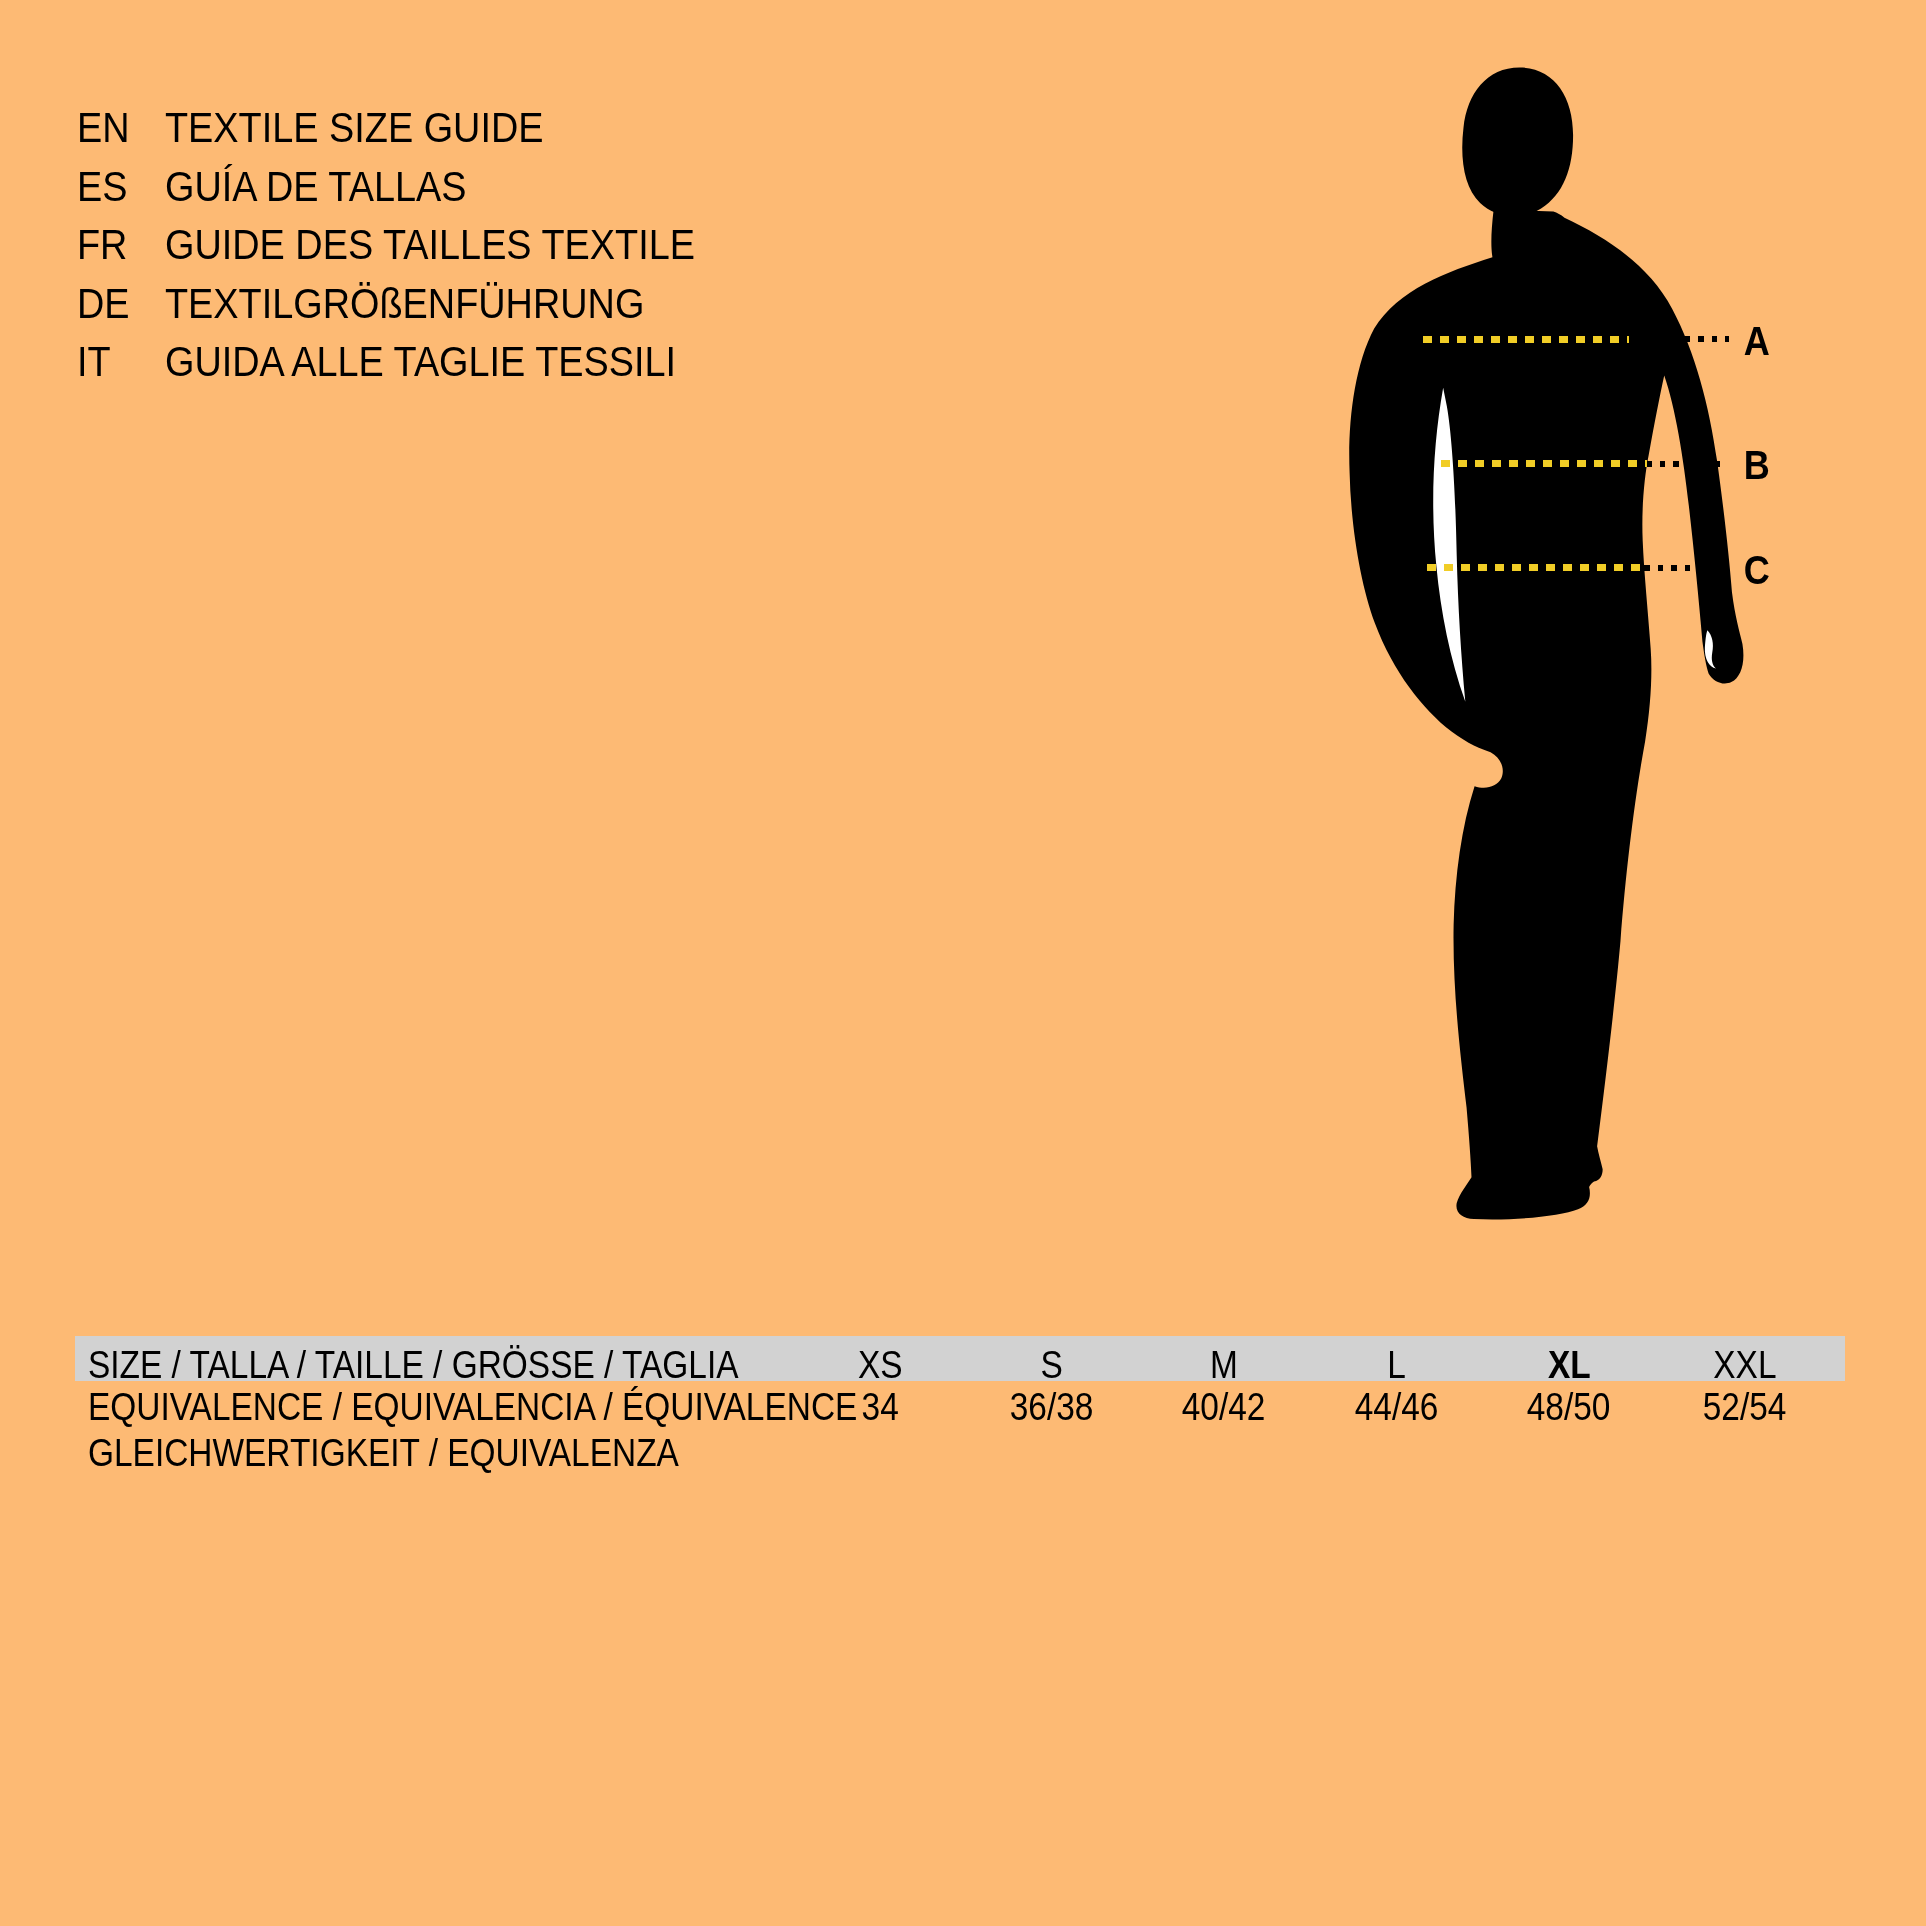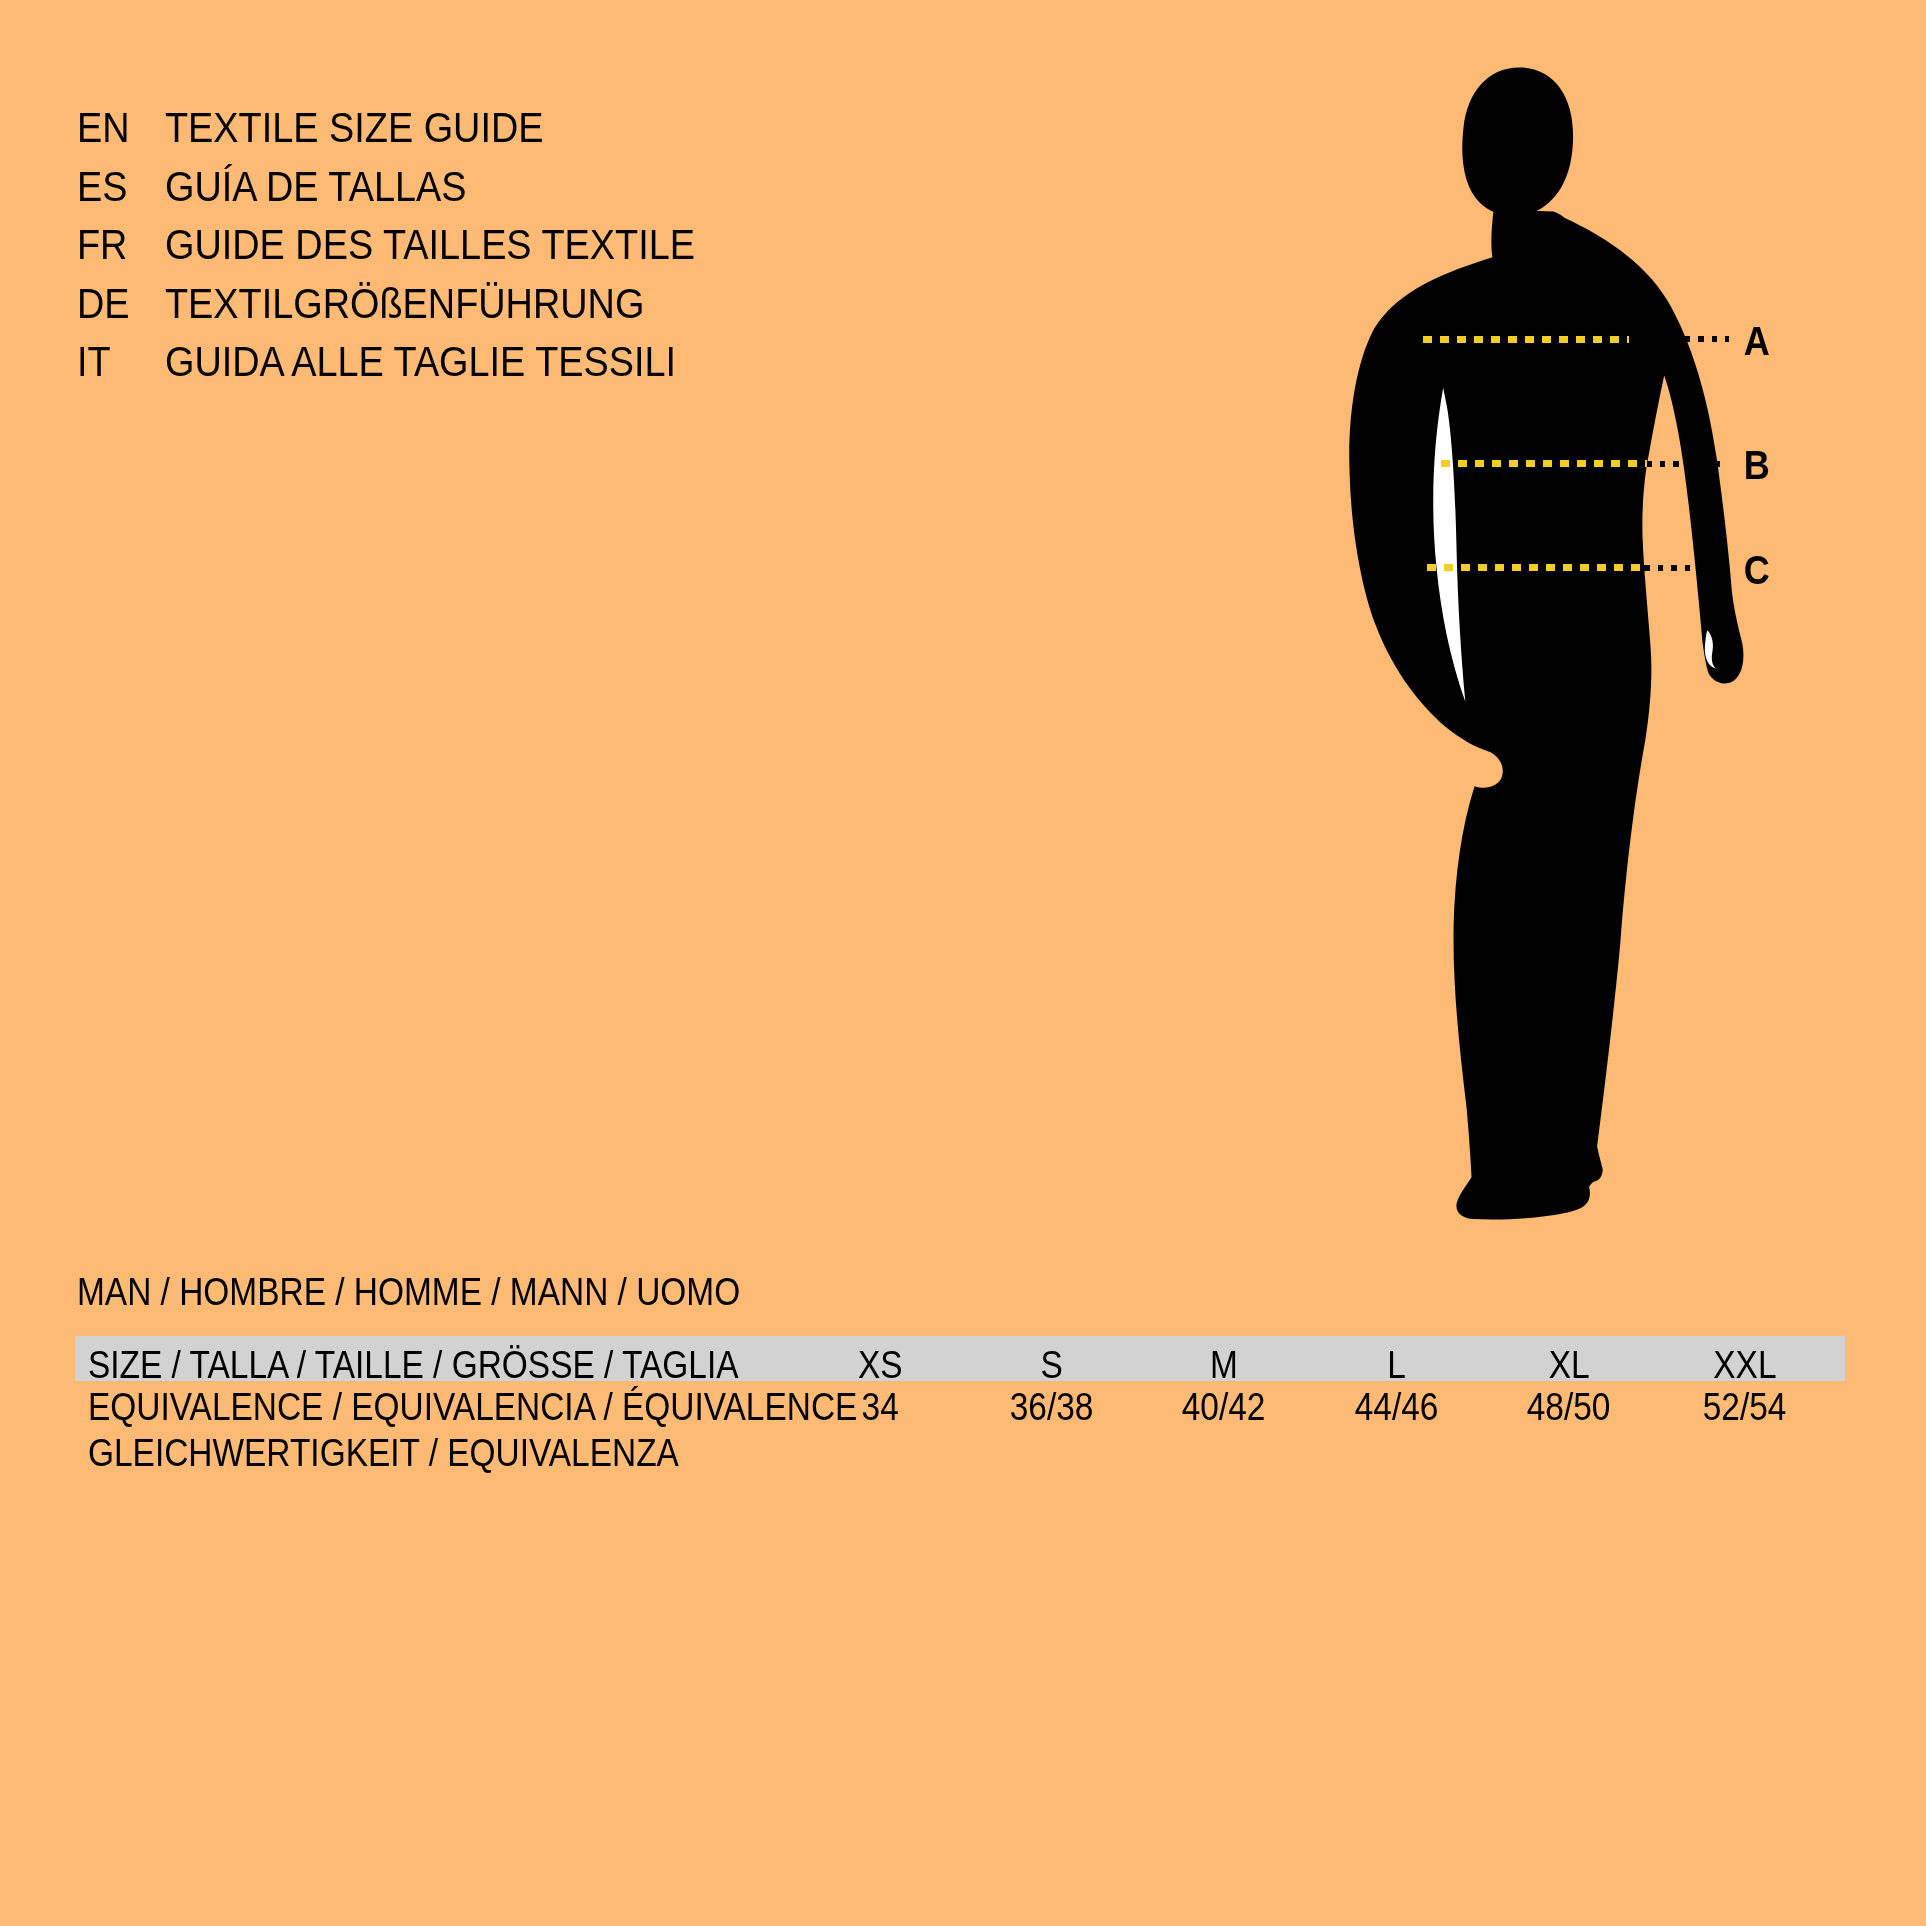--- a/index.html
+++ b/index.html
@@ -113,37 +113,35 @@
   <div class="dash-y abs" style="left:1441px;top:460px;width:206px;"></div>
   <div class="dash-y abs" style="left:1427px;top:564px;width:217px;"></div>
 
   <div class="measure-label" style="left:1731px;top:321px;">
     <span class="condc">A</span></div>
   <div class="measure-label" style="left:1731px;top:445px;">
     <span class="condc">B</span></div>
   <div class="measure-label" style="left:1731px;top:550px;">
     <span class="condc">C</span></div>
 
-  <div class="heading">
-    <span class="cond">MAN / HOMBRE / HOMME / MANN / UOMO</span></div>
 
   <div>
     <div class="band"></div>
 
     <div class="trow-label abs" style="top:1346px;">
       <span class="cond">SIZE / TALLA / TAILLE / GRÖSSE / TAGLIA</span></div>
     <div class="tcell" style="left:800px;top:1346px;">
       <span class="condc">XS</span></div>
     <div class="tcell" style="left:972px;top:1346px;">
       <span class="condc">S</span></div>
     <div class="tcell" style="left:1144px;top:1346px;">
       <span class="condc">M</span></div>
     <div class="tcell" style="left:1317px;top:1346px;">
       <span class="condc">L</span></div>
-    <div class="tcell" style="left:1489px;top:1346px;">
+    <div class="tcell" style="left:1489px;top:1346px;font-weight:bold;">
       <span class="condc">XL</span></div>
     <div class="tcell" style="left:1665px;top:1346px;">
       <span class="condc">XXL</span></div>
 
     <div class="trow-label abs" style="top:1388px;">
       <span class="cond">EQUIVALENCE / EQUIVALENCIA / ÉQUIVALENCE</span></div>
     <div class="tcell" style="left:800px;top:1388px;">
       <span class="condc">34</span></div>
     <div class="tcell" style="left:972px;top:1388px;">
       <span class="condc">36/38</span></div>

